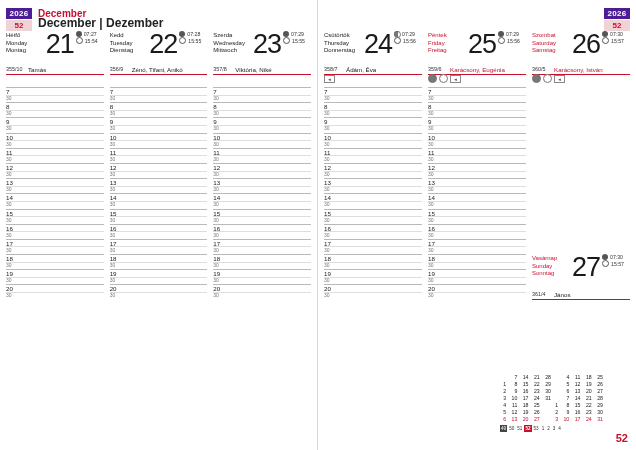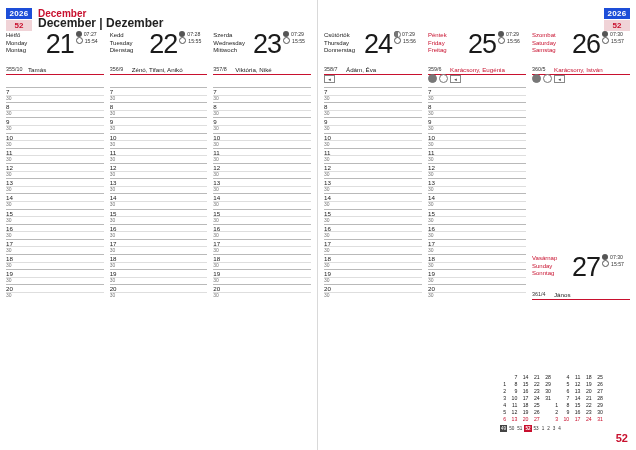--- a/index.html
+++ b/index.html
@@ -11,21 +11,21 @@
     overflow:hidden;
   }
   .page{position:relative;width:636px;height:450px;box-sizing:border-box;}
   .half{position:absolute;top:0;height:450px;width:318px;box-sizing:border-box;}
   .left{left:0;border-right:1px solid #d9d9d9;}
   .right{left:318px;}
 
   
   .hdr{position:absolute;top:8px;display:flex;align-items:flex-start;}
   .yearbox{width:26px;text-align:center;font-size:8px;line-height:9px;}
-  .yearbox .y{background:#1d4ed8;color:#fff;font-weight:bold;padding:1px 0;letter-spacing:.3px;}
+  .yearbox .y{background:#4c1d95;color:#fff;font-weight:bold;padding:1px 0;letter-spacing:.3px;}
   .yearbox .w{background:#f0d3d7;color:#c8102e;font-weight:bold;padding:1px 0;margin-top:1px;}
   .hdr-txt{margin-left:6px;}
   .hdr-txt .m1{font-size:10px;font-weight:bold;color:#c8102e;line-height:11px;}
   .hdr-txt .m2{font-size:12px;font-weight:bold;color:#222;line-height:9px;}
 
   .hdr-right{position:absolute;top:8px;right:6px;}
 
   
   .cols{position:absolute;top:30px;left:6px;right:6px;display:flex;gap:6px;}
   .col{flex:1 1 0;min-width:0;}

